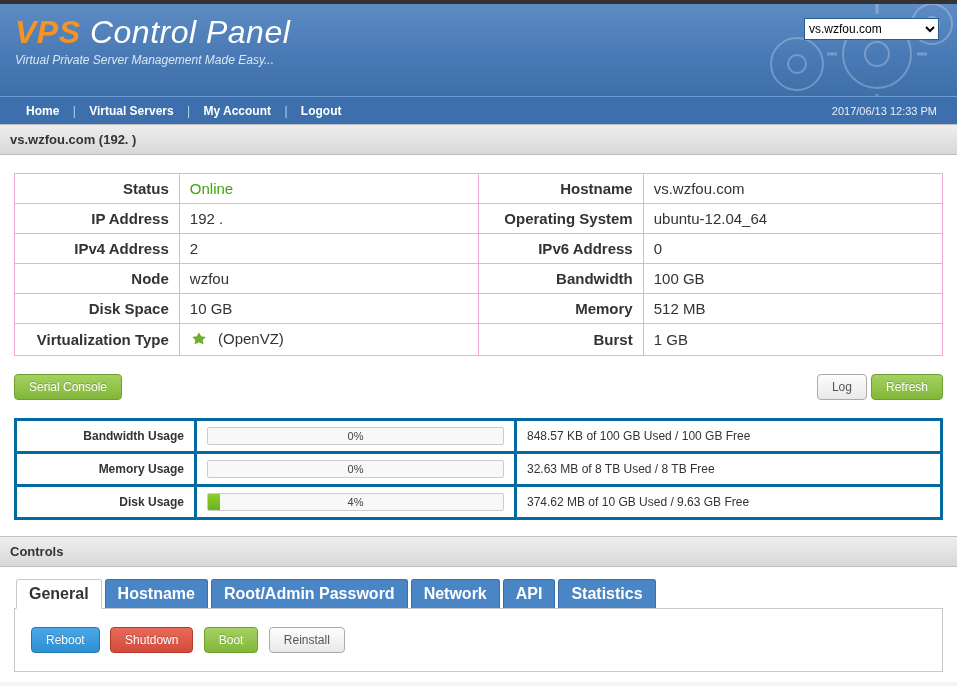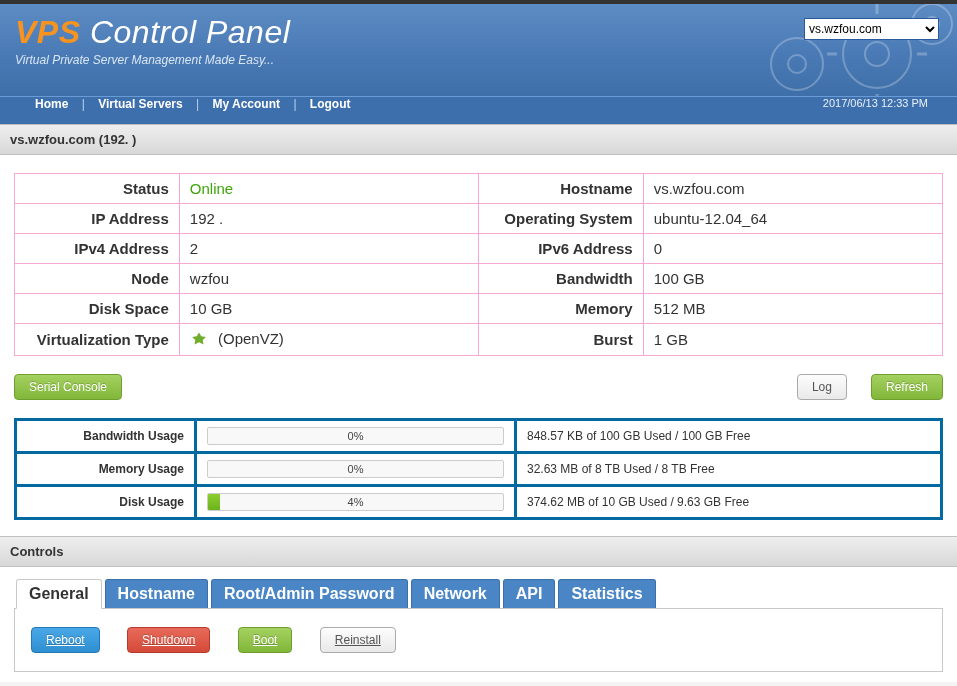--- a/index.html
+++ b/index.html
@@ -58,22 +58,22 @@
     border: 1px solid #2a5a99;
     background: #fff;
     height: 22px;
   }
   
   .navbar {
     background: #3d6fad;
     color: #fff;
     height: 28px;
     display: flex;
-    align-items: flex-start;
-    padding: 0 29px;
+    align-items: center;
+    padding: 0 20px;
     justify-content: space-between;
     font-size: 12px;
     border-top: 1px solid #6a9bd4;
   }
   .nav-left a {
     color: #fff;
     text-decoration: none;
     font-weight: bold;
     padding: 0 6px;
   }
@@ -115,21 +115,21 @@
     color: #333;
   }
   table.details td { width: 300px; text-align: left; }
   .online { color: #3ea60a; }
   .ovz-icon {
     display: inline-block;
     vertical-align: middle;
     margin-right: 6px;
   }
   
-  .btn-row { display: flex; align-items: center; gap: 24px; padding: 4px 0 18px 0; }
+  .btn-row { display: flex; align-items: center; gap: 4px; padding: 4px 0 18px 0; }
   .btn-row .spacer { flex: 1; }
   .btn {
     display: inline-block;
     border-radius: 4px;
     padding: 5px 14px;
     font-size: 12px;
     font-family: inherit;
     cursor: pointer;
     border: 1px solid #aaa;
     background: linear-gradient(to bottom,#fdfdfd,#e9e9e9);
@@ -229,21 +229,21 @@
     border: 1px solid #c9c9c9;
     border-bottom: 1px solid #fff;
     margin-bottom: -1px;
   }
   .tab-body {
     border: 1px solid #c9c9c9;
     border-top: none;
     padding: 18px 16px;
     background: #fff;
   }
-  .tab-body .btn { margin-right: 24px; text-decoration: underline; }
+  .tab-body .btn { margin-right: 7px; }
 </style>
 </head>
 <body>
 
 <div class="page">
 
   <div class="banner">
     <svg class="banner-gears" viewBox="0 0 380 92">
       <g fill="none" stroke="#ffffff" stroke-width="2">
         <circle cx="300" cy="50" r="34"></circle>

